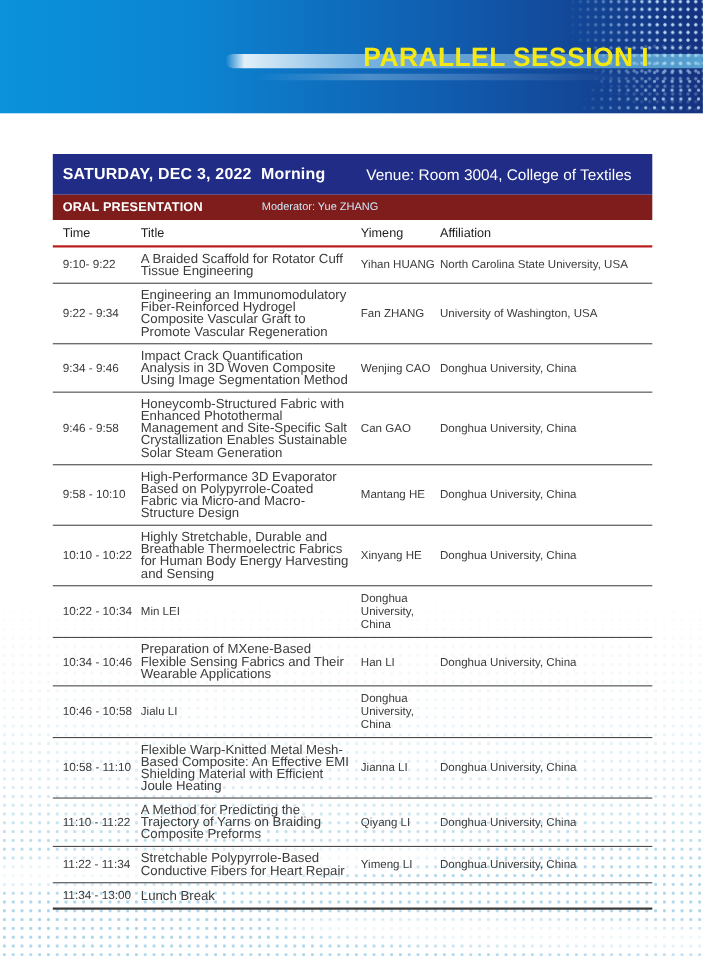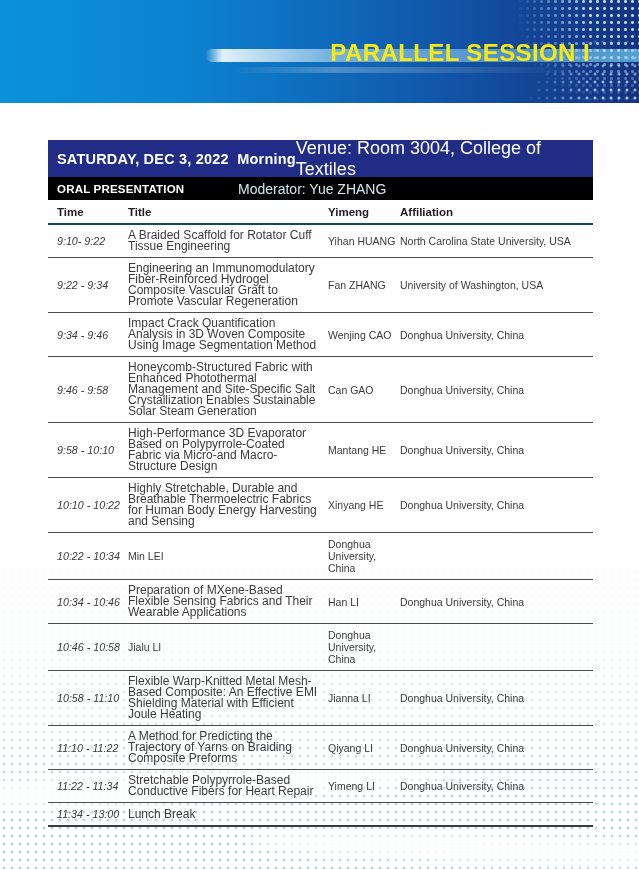--- a/index.html
+++ b/index.html
@@ -53,42 +53,42 @@
   .wave-1 { left:-90px; top:772px; width:530px; height:30px; transform:rotate(-3deg); }
   .wave-2 { left:250px; top:836px; width:480px; height:26px; transform:rotate(2deg); }
 
   
   .sheet { position:absolute; left:48px; top:140px; width:545px; }
 
   .bar-navy {
     display:flex; align-items:center; height:37px; background:#212c86; color:#ffffff;
   }
   .bar-navy .date { font-weight:bold; font-size:14.5px; padding-left:9px; white-space:pre; letter-spacing:.2px; }
-  .bar-navy .venue { margin-left:auto; padding-right:19px; font-size:18px; }
+  .bar-navy .venue { margin-left:auto; padding-right:19px; font-size:14px; }
 
   .bar-blue {
-    position:relative; display:flex; align-items:center; height:23px; background:#000000;
+    position:relative; display:flex; align-items:center; height:23px; background:#7f1d1d;
   }
   .bar-blue .type { font-weight:bold; font-size:11.5px; color:#ffffff; padding-left:9px; letter-spacing:.2px; }
-  .bar-blue .moderator { position:absolute; left:190px; font-size:14px; color:#cfe9f8; }
+  .bar-blue .moderator { position:absolute; left:190px; font-size:10px; color:#cfe9f8; }
 
   .thead {
     display:grid; grid-template-columns:80px 200px 72px auto; align-items:center;
-    height:23px; font-weight:bold; font-size:11.5px; color:#1d1d1d;
-    border-bottom:2px solid #0c4a6e; background:transparent;
+    height:23px; font-weight:normal; font-size:11.5px; color:#1d1d1d;
+    border-bottom:2px solid #b91c1c; background:transparent;
   }
   .thead .c1 { padding-left:9px; }
 
   .tbody { border-bottom:2px solid #3a3a3a; }
   .trow {
     display:grid; grid-template-columns:80px 200px 72px auto; align-items:center;
     padding:5px 0; font-size:10.5px; color:#3b3b3b;
   }
   .trow + .trow { border-top:1.5px solid #4a4a4a; }
-  .trow .time  { padding-left:9px; font-size:10.7px;font-style:italic; }
+  .trow .time  { padding-left:9px; font-size:10.7px; }
   .trow .title { font-size:12px; line-height:11px; padding-right:10px; }
   .trow .speaker, .trow .affiliation { font-size:10.5px; }
 </style>
 </head>
 <body>
 
 <div class="page">
 
   <div class="banner">
     <div class="streak-main"></div>

